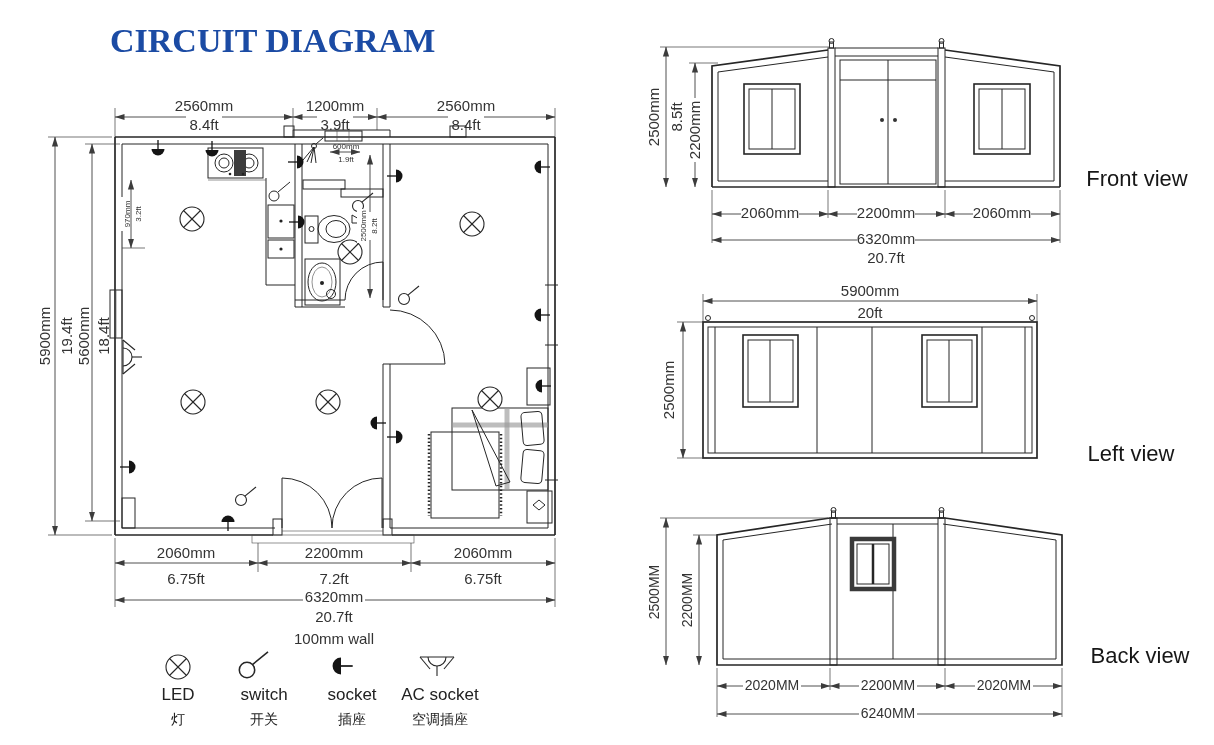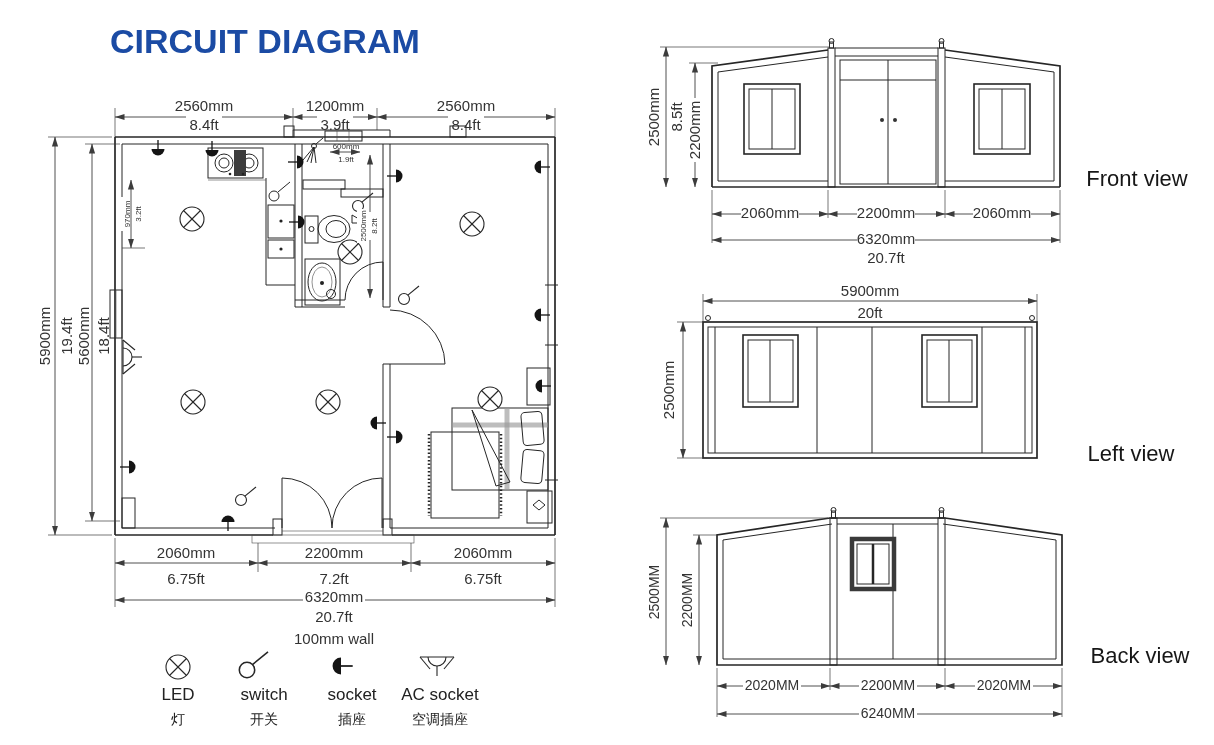--- a/index.html
+++ b/index.html
@@ -1,19 +1,19 @@
 <!DOCTYPE html>
 <html><head>
 <meta charset="utf-8">
 <style>
   html,body{margin:0;padding:0;background:#fff;}
   .canvas{position:relative;width:1214px;height:745px;background:#fff;overflow:hidden;
           font-family:"Liberation Sans",sans-serif;}
   .title{position:absolute;left:110px;top:22px;margin:0;font-size:34px;font-weight:800;
-         color:#1b4ba4;letter-spacing:0px;font-family:Liberation Sans, sans-serif;}
+         color:#1b4ba4;letter-spacing:0px;font-family:Liberation Serif, serif;}
   svg{position:absolute;left:0;top:0;}
   svg text{font-family:"Liberation Sans",sans-serif;fill:#333;}
   .t15{font-size:15px;} .t14{font-size:14px;} .t8{font-size:8px;}
   .vlabel{font-size:22px;fill:#161616;}
   .leg{font-size:17px;fill:#222;} .legzh{font-size:14px;fill:#222;}
   .w2{stroke:#262626;stroke-width:1.7;fill:none;}
   .w1{stroke:#262626;stroke-width:1;fill:none;}
   .tn{stroke:#4a4a4a;stroke-width:0.6;fill:none;}
   .dimln{stroke:#3c3c3c;stroke-width:0.9;fill:none;marker-start:url(#arr);marker-end:url(#arr);}
   .ext{stroke:#3c3c3c;stroke-width:0.7;fill:none;}

